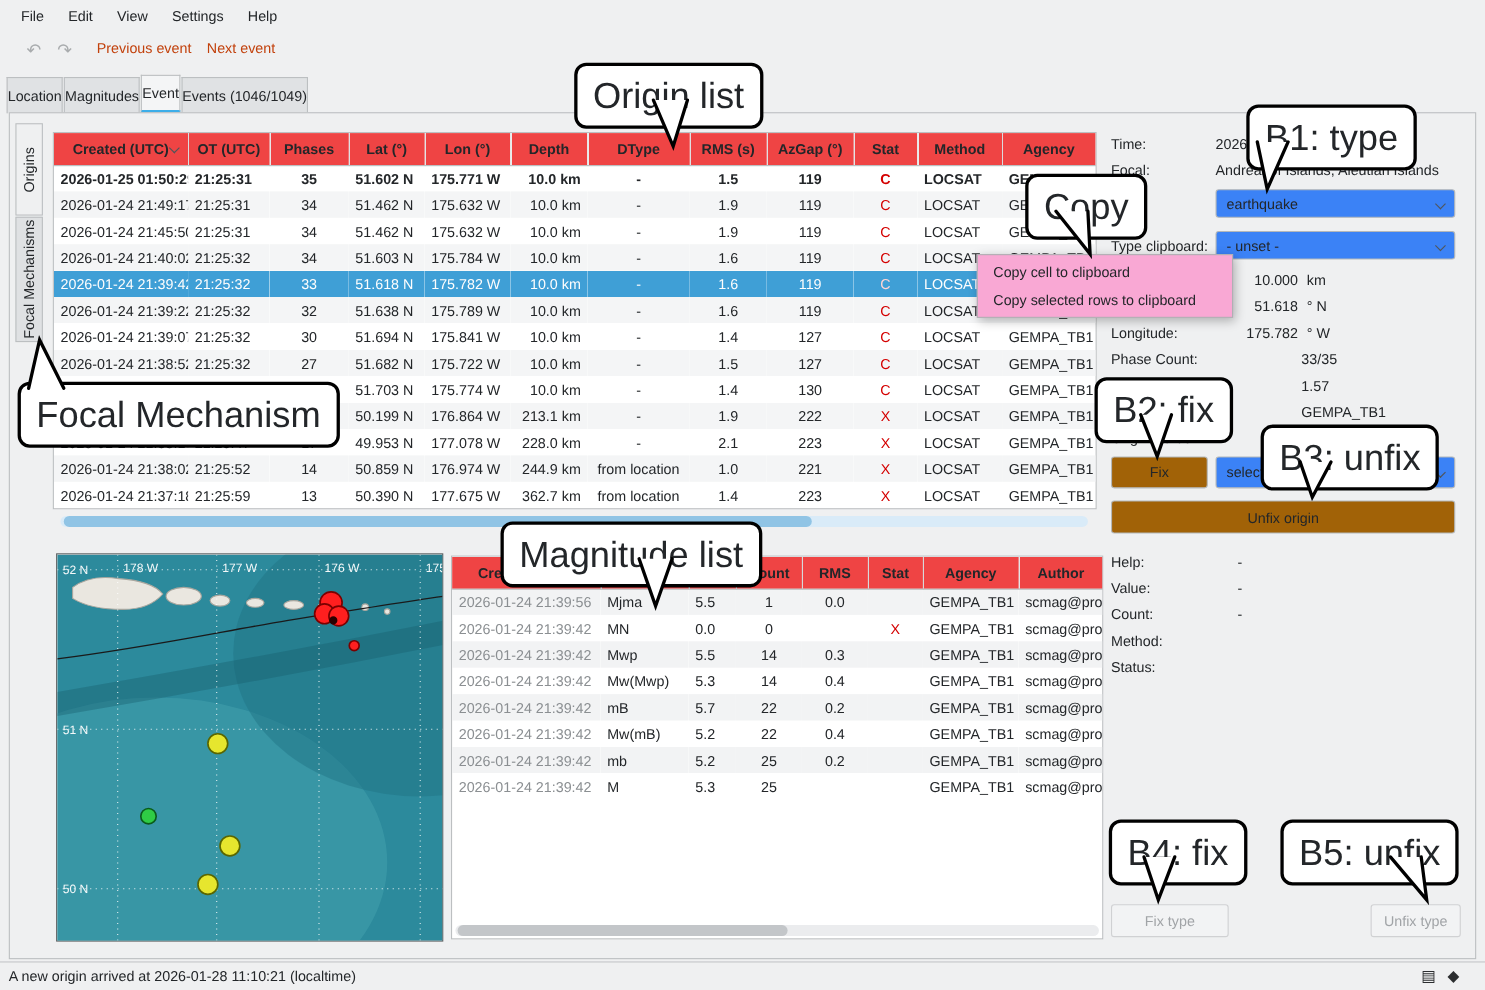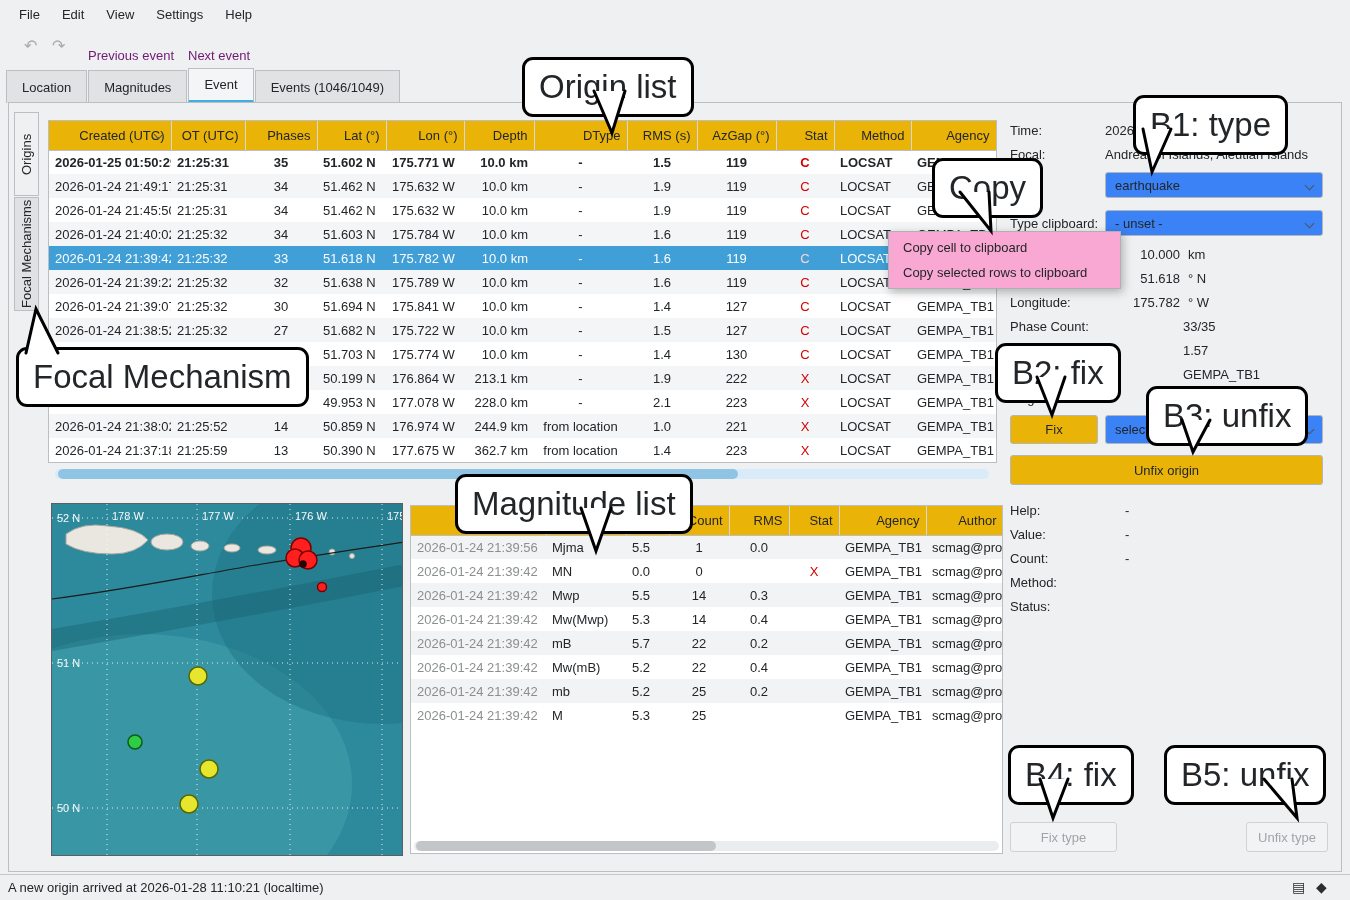--- a/index.html
+++ b/index.html
@@ -5,40 +5,40 @@
   *{margin:0;padding:0;box-sizing:border-box}
   html,body{width:1350px;height:900px}
   body{font-family:"Liberation Sans",sans-serif;background:#eff0f1;color:#232629;font-size:13px}
   #screen{position:relative;width:1350px;height:900px;background:#eff0f1;overflow:hidden}
 
   
   .menubar{position:absolute;left:0;top:0;width:100%;height:28px;display:flex;align-items:center;padding-left:8px}
   .menubar span{padding:5px 11px;cursor:default}
   .toolbar{position:absolute;left:0;top:28px;width:100%;height:38px}
   .tb-icon{position:absolute;top:8px;font-size:16px;color:#a9acae}
-  .tb-btn{position:absolute;top:20px;color:#701a75}
+  .tb-btn{position:absolute;top:8px;color:#c2410c}
 
   
   .tabbar{position:absolute;left:6px;top:68px;height:35px;display:flex;align-items:flex-end}
-  .tab{height:33px;display:flex;align-items:center;padding:0 15px;background:#e0e2e4;border:1px solid #bcbfc1;border-bottom:none;margin-right:1px}
+  .tab{height:33px;display:flex;align-items:center;padding:0 0;background:#e0e2e4;border:1px solid #bcbfc1;border-bottom:none;margin-right:1px}
   .tab.active{background:#f4f5f6;border-bottom:3px solid var(--accent);height:35px;font-weight:normal}
 
   .main-frame{position:absolute;left:8px;top:102px;width:1334px;height:770px;border:1px solid #bcbfc1;background:#eff0f1}
 
   
   .vtab{position:absolute;width:25px;border:1px solid #bcbfc1;display:flex;align-items:center;justify-content:center;writing-mode:vertical-rl;transform:rotate(180deg);font-size:13px;white-space:nowrap}
   #vtab-origins{left:14px;top:112px;height:84px;background:#eff0f1}
   #vtab-focal{left:14px;top:197px;height:114px;background:#dfe1e3}
 
   
   .tablewrap{position:absolute;background:#fff;border:1px solid #bcbfc1;overflow:hidden}
   #origin-table-wrap{left:48px;top:120px;width:949px;height:343px}
   #mag-table-wrap{left:410px;top:505px;width:593px;height:349px}
   table{border-collapse:collapse;table-layout:fixed;width:100%;font-size:13px}
-  th{height:29px;background:#eab308;border-right:1px solid #d7d8da;border-bottom:1px solid #bcbfc1;font-weight:normal;text-align:right;padding:0 6px;white-space:nowrap;overflow:hidden;position:relative}
+  th{height:29px;background:#ef4444;border-right:1px solid #d7d8da;border-bottom:1px solid #bcbfc1;font-weight:bold;text-align:center;padding:0 6px;white-space:nowrap;overflow:hidden;position:relative}
   td{height:24px;padding:0 6px;white-space:nowrap;overflow:hidden}
   td.a-c{text-align:center}
   td.a-r{text-align:right}
   #origin-table tbody tr:nth-child(even){background:#f4f5f6}
   #mag-table tbody tr:nth-child(odd){background:#f2f3f4}
   #mag-table td:first-child{color:#8b8f92}
   tr.preferred td{font-weight:bold}
   tr.selected td{background:var(--selection);color:#fdfdfd}
   td.stat{color:var(--stat-red)}
   tr.selected td.stat{color:#ffd5d5}
@@ -57,21 +57,21 @@
   #map svg{display:block}
   #map text{font-family:"Liberation Sans",sans-serif;font-size:11px;fill:#ffffff;opacity:.95}
 
   
   .pl{position:absolute;height:16px;white-space:nowrap}
   .pv{position:absolute;height:16px;white-space:nowrap}
   .num{width:75px;text-align:right}
   .bold{font-weight:normal}
   .combo{position:absolute;background:#3b82f6;border:1px solid #b4b7b9;border-radius:3px;display:flex;align-items:center;padding:0 9px;font-size:13px}
   .combo .chev{margin-left:auto}
-  .btn{position:absolute;background:#eab308;border:1px solid #b4b7b9;border-radius:3px;display:flex;align-items:center;justify-content:center;font-size:13px;white-space:nowrap}
+  .btn{position:absolute;background:#a16207;border:1px solid #b4b7b9;border-radius:3px;display:flex;align-items:center;justify-content:center;font-size:13px;white-space:nowrap}
   .btn.disabled{color:#a1a4a7;background:#f2f3f4;border-color:#d0d1d3}
 
   
   #context-menu{position:absolute;left:888px;top:231px;width:233px;background:#f9a8d4;border:1px solid #aeb1b3;box-shadow:2px 3px 9px rgba(0,0,0,.28);z-index:40;padding:3px 0}
   #context-menu .item{padding:5px 14px;white-space:nowrap}
 
   
   .statusbar{position:absolute;left:0;top:874px;width:100%;height:26px;background:#eff0f1;border-top:1px solid #c4c6c8}
   .statusbar .msg{position:absolute;left:8px;top:5px}
   .sb-icon{position:absolute;top:4px;font-size:14px;color:#2b2d2f}

